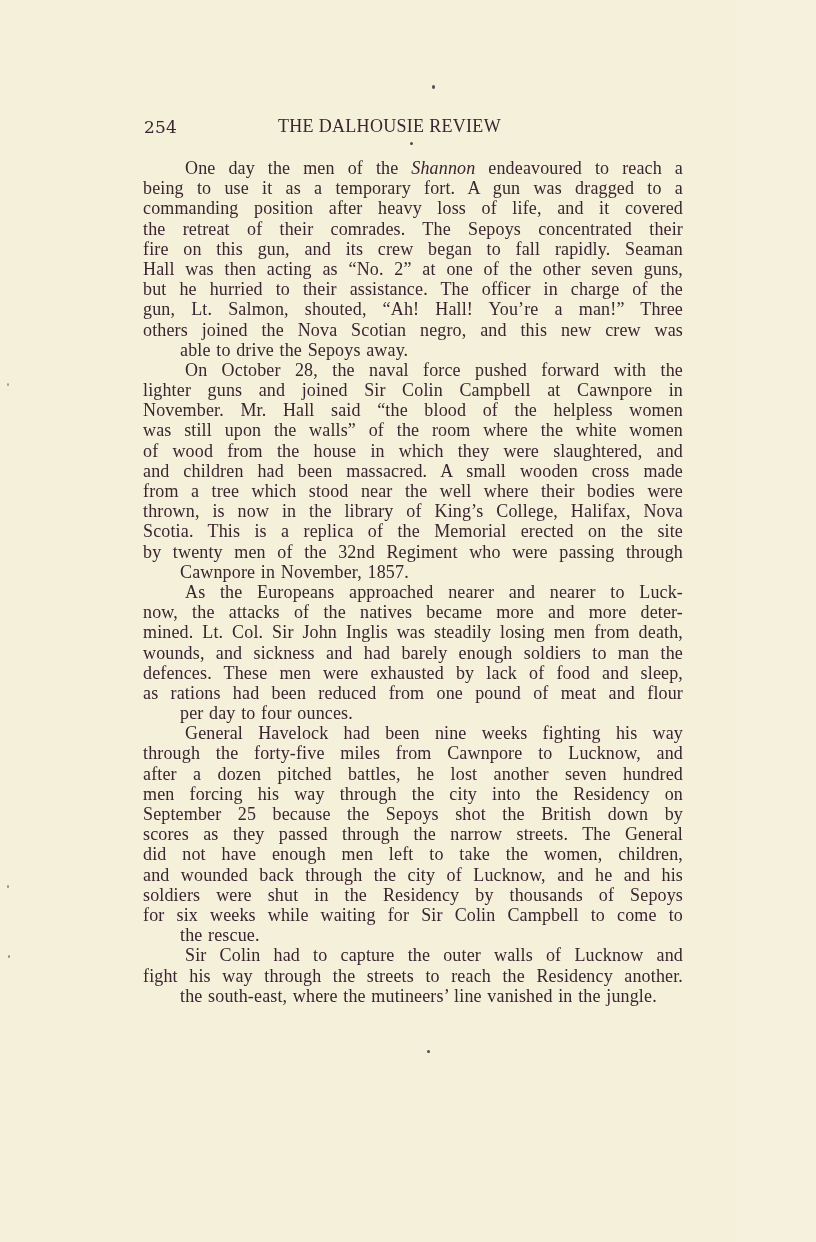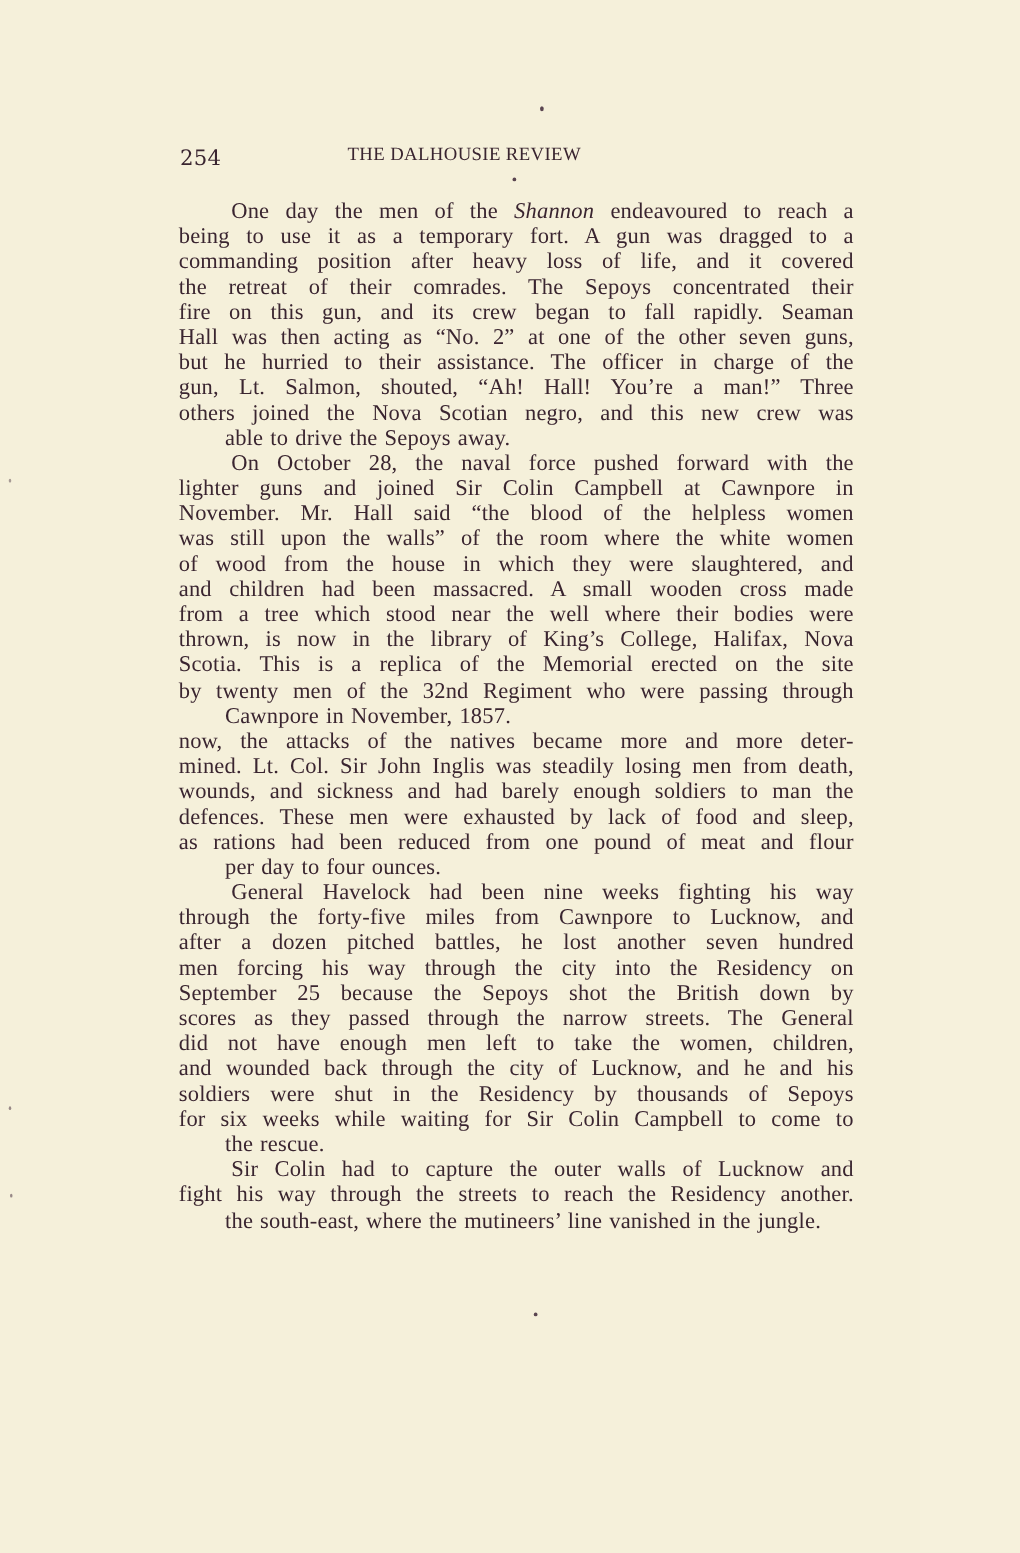--- a/index.html
+++ b/index.html
@@ -34,21 +34,21 @@
       position: absolute;
       left: 1px;
       top: 3px;
       font-size: 17px;
     }
     .running-head {
       position: absolute;
       left: 135px;
       top: 2px;
       font-family: "Liberation Serif", "DejaVu Serif", serif;
-      font-size: 15px;
+      font-size: 18px;
       letter-spacing: 0.3px;
     }
     .body-text {
       position: absolute;
       top: 158px;
       left: 143px;
       width: 540px;
       font-family: "Liberation Serif", "DejaVu Serif", serif;
       font-size: 18px;
       line-height: 20.2px;
@@ -108,20 +108,21 @@
         <span class="line">was still upon the walls” of the room where the white women</span>
         <span class="line">of wood from the house in which they  were slaughtered, and</span>
         <span class="line">and children had been massacred.  A small wooden cross made</span>
         <span class="line">from a tree which stood near the well where their bodies were</span>
         <span class="line">thrown, is now in the library of King’s College, Halifax, Nova</span>
         <span class="line">Scotia.  This is a replica of the Memorial erected on the site</span>
         <span class="line">by twenty men of the 32nd Regiment who were passing through</span>
         <span class="line last">Cawnpore in November, 1857.</span>
       </div>
       <div>
+        <span class="line indent">As the Europeans approached nearer and nearer to Luck-</span>
         <span class="line">now, the attacks of the natives became more and more deter-</span>
         <span class="line">mined.  Lt. Col. Sir John Inglis was steadily losing men from death,</span>
         <span class="line">wounds, and sickness and had barely enough soldiers to man the</span>
         <span class="line">defences.  These men were exhausted by lack of food and sleep,</span>
         <span class="line">as rations had been reduced from one pound of meat and flour</span>
         <span class="line last">per day to four ounces.</span>
       </div>
       <div>
         <span class="line indent">General Havelock had been nine weeks fighting his way</span>
         <span class="line">through the forty-five miles from Cawnpore to Lucknow, and</span>

